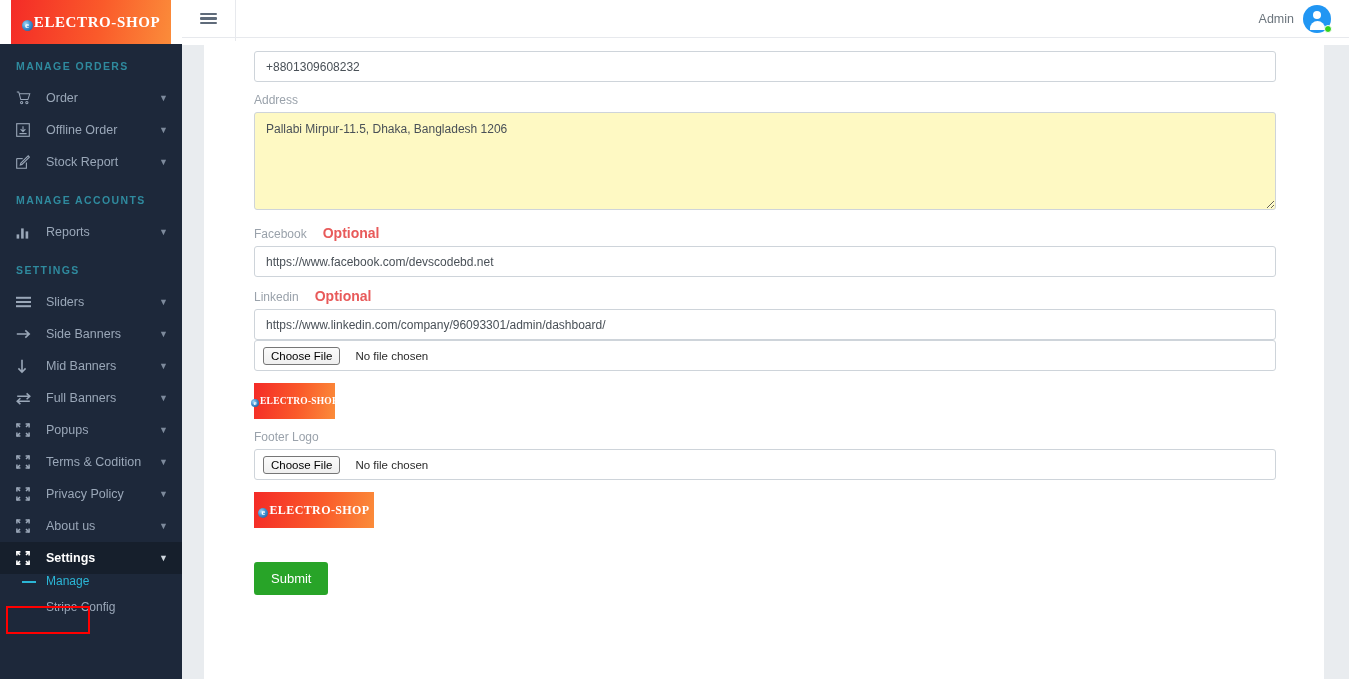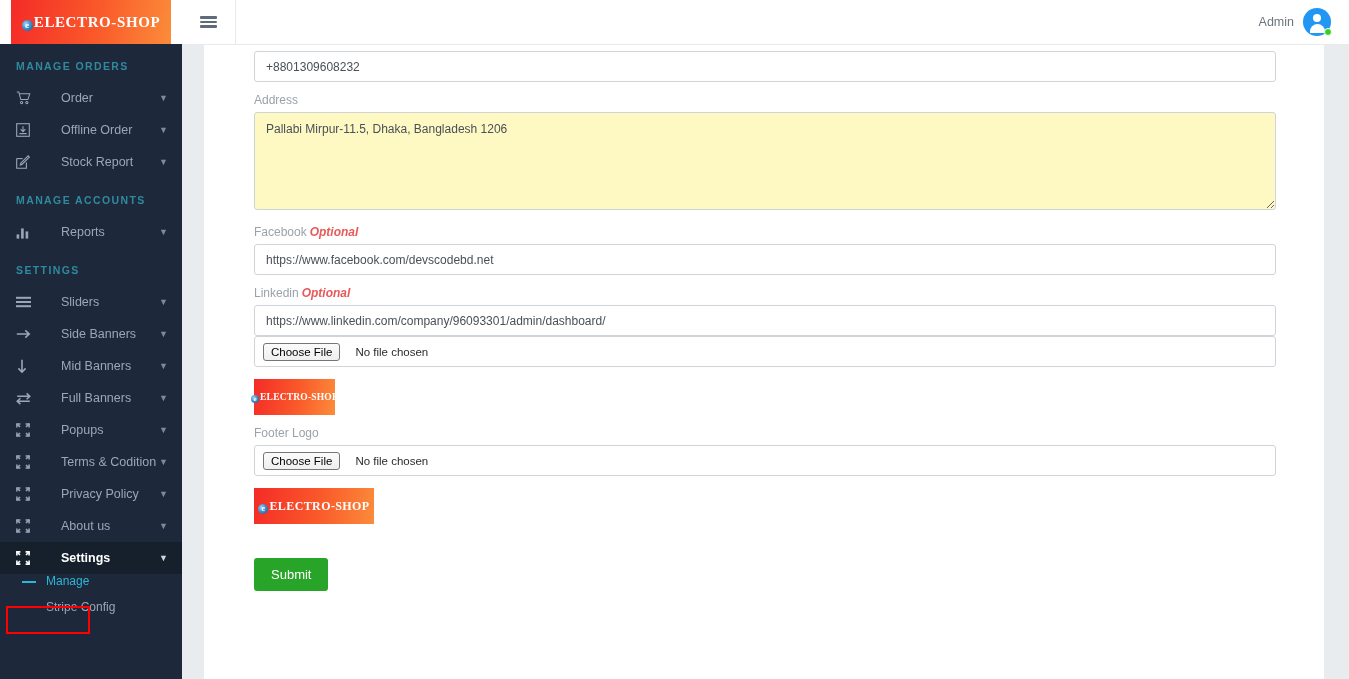--- a/index.html
+++ b/index.html
@@ -68,21 +68,21 @@
     background: #161f2c;
     color: #ffffff;
     font-weight: bold;
   }
   .sb-item .ic {
     width: 20px; height: 16px;
     margin-right: 10px;
     flex: 0 0 20px;
     display: flex; align-items: center; justify-content: flex-start;
   }
-  .sb-item .lbl { flex: 1 1 auto; white-space: nowrap; margin-left: 15px; }
+  .sb-item .lbl { flex: 1 1 auto; white-space: nowrap; }
   .sb-item .chev {
     font-size: 9px; color: #7d8a9c; line-height: 1;
   }
   .sb-item.active .chev { color: #cfd6de; }
 
   
   .sb-sub {
     display: flex; align-items: flex-start;
     height: 26px;
     padding-left: 22px;
@@ -113,21 +113,21 @@
   }
   #sb-scroll-strip {
     position: absolute; left: 0; top: 44px;
     width: 6px; height: 635px;
     background: #1d283a;
   }
 
   
   #topbar {
     position: absolute; left: 182px; top: 0;
-    width: 1167px; height: 45px;
+    width: 1167px; height: 38px;
     background: #ffffff;
     border-bottom: 1px solid #e7e9ed;
     display: flex; align-items: center;
   }
   #ham {
     width: 54px; height: 44px;
     display: flex; align-items: center; justify-content: center;
     cursor: pointer;
     border-right: 1px solid #e7e9ed;
   }
@@ -180,24 +180,23 @@
     width: 1022px;
   }
 
   .f-label {
     color: #9aa2ab;
     font-size: 12px;
     margin: 11px 0 5px 0;
   }
   .f-label .opt {
     color: #e85a5a;
-    font-size: 12px;
+    font-size: 14px;
     font-weight: bold;
-    margin-left: 3px;
-    font-style: italic;
+    margin-left: 16px;
   }
   .f-input {
     width: 1022px; height: 31px;
     border: 1px solid #ced4da;
     border-radius: 3px;
     padding: 0 11px;
     font-family: "Liberation Sans", sans-serif;
     font-size: 12px;
     color: #495057;
     background: #ffffff;

